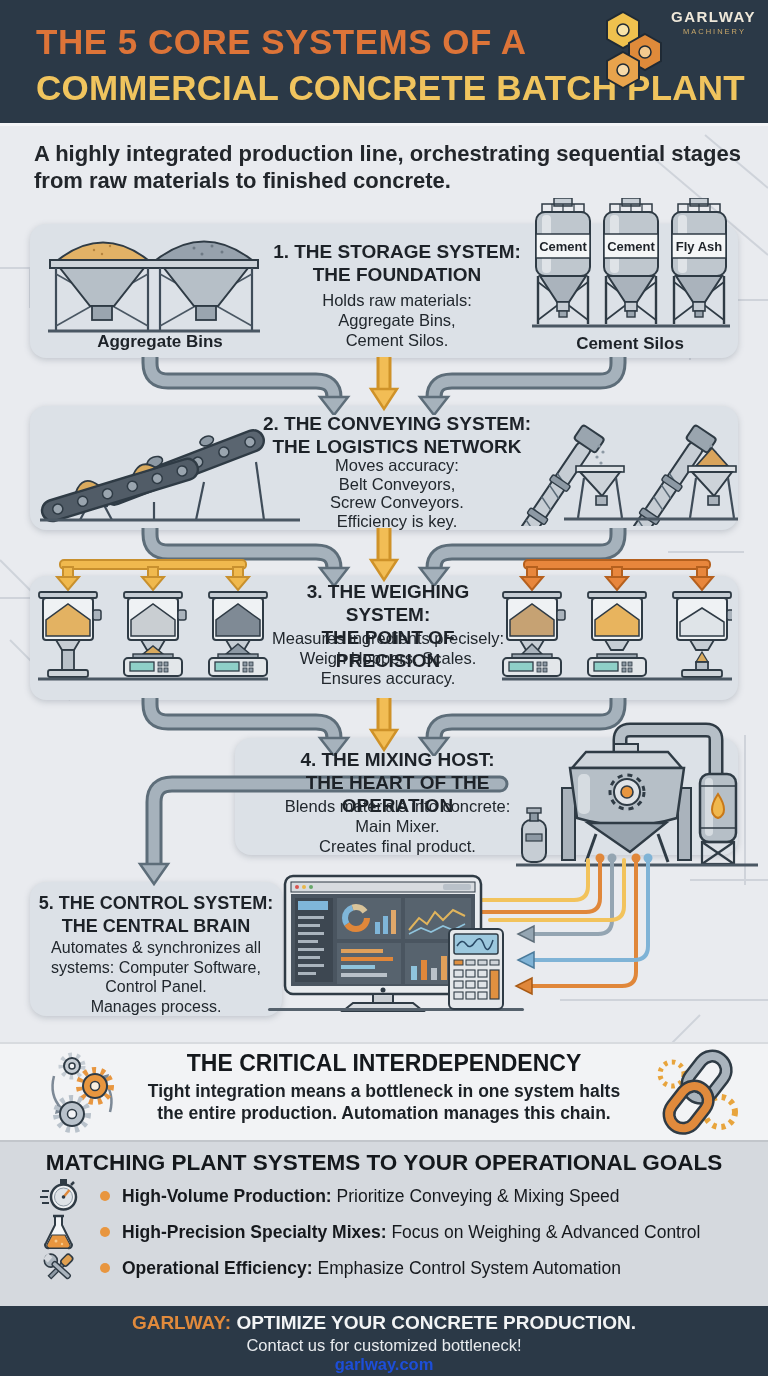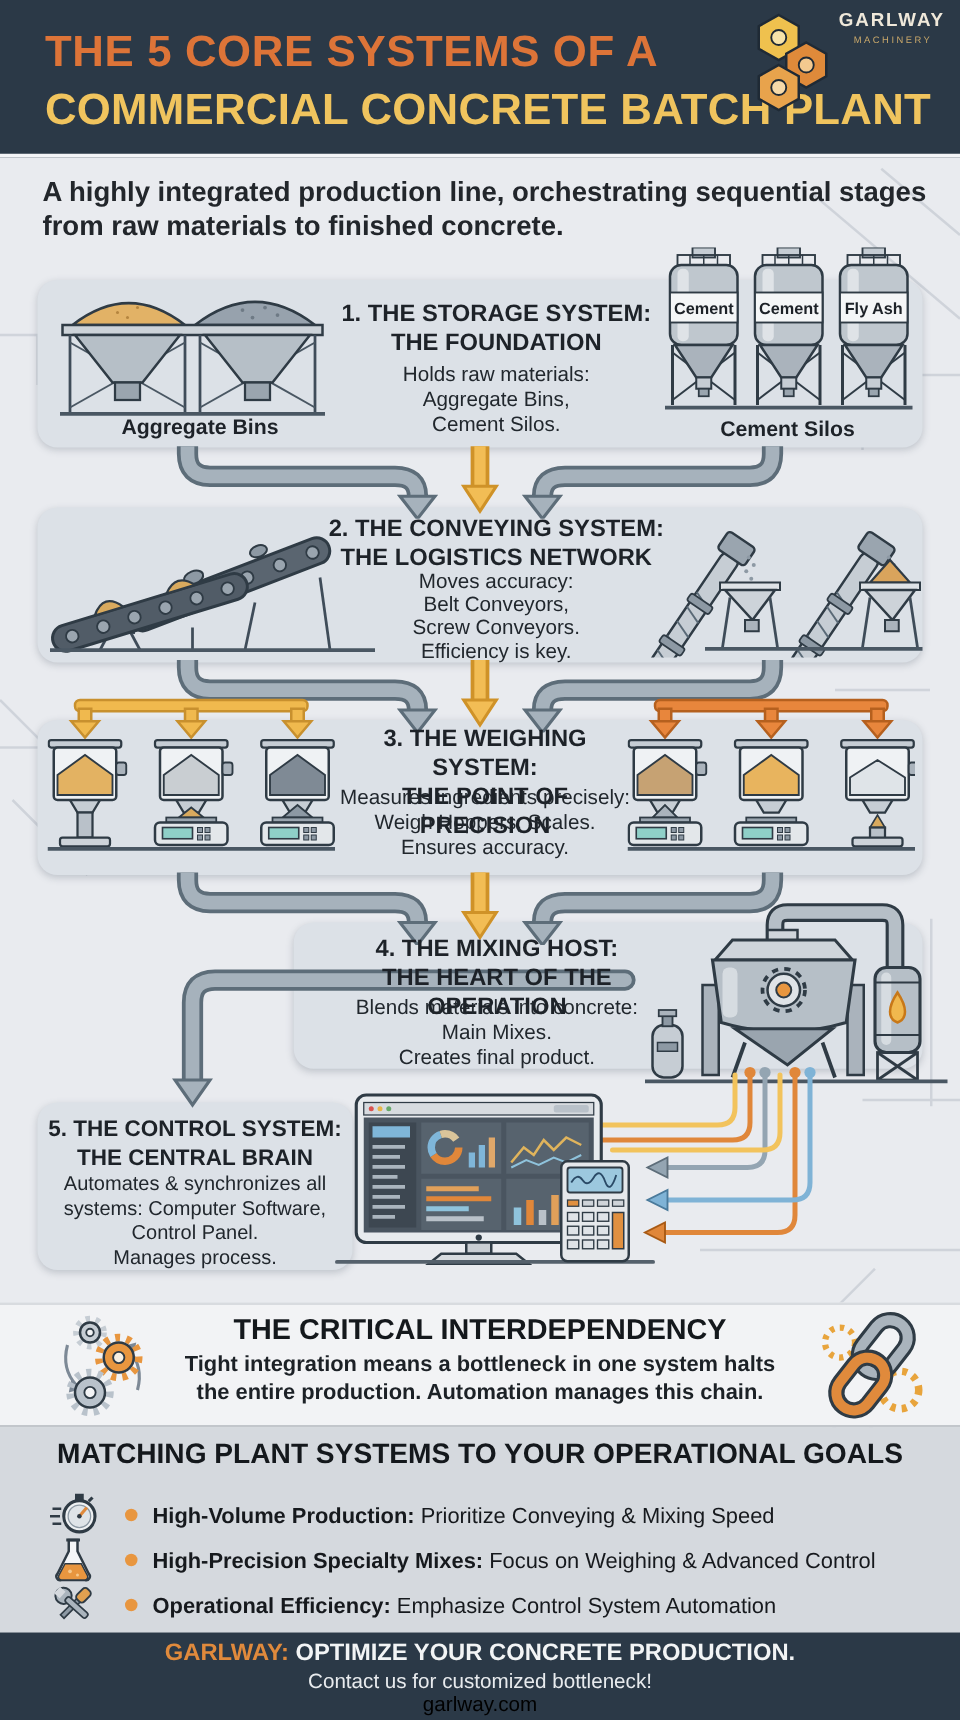--- a/index.html
+++ b/index.html
@@ -34,34 +34,34 @@
 
   
   .inter-band { left:0; top:1042px; width:768px; height:100px; background:#f2f3f5;
                 border-top:2px solid #d8dbdf; border-bottom:2px solid #c2c6cb; z-index:1; }
   .inter-title { left:0; top:1050px; width:768px; font-size:23px; font-weight:800; color:#14181c; z-index:3; }
   .inter-body { left:110px; top:1080px; width:548px; font-size:17.5px; font-weight:600; color:#1c2126; line-height:22px; z-index:3; }
 
   
   .match-band { left:0; top:1142px; width:768px; height:164px; background:#d5d9de; z-index:1; }
   .match-title { left:0; top:1150px; width:768px; font-size:22.5px; font-weight:800; color:#14181c; z-index:3; }
-  .goal-row { position:absolute; left:40px; width:700px; height:36px; z-index:3; display:flex; align-items:center;margin-top:16px; }
+  .goal-row { position:absolute; left:40px; width:700px; height:36px; z-index:3; display:flex; align-items:center; }
   .goal-icon { width:38px; height:36px; flex:0 0 38px; }
   .goal-bullet { width:10px; height:10px; border-radius:50%; background:#e8963f; margin:0 12px 0 22px; flex:0 0 10px; }
   .goal-text { font-size:17.5px; color:#16191d; white-space:nowrap; }
   .goal-text .lead { font-weight:800; }
   .goal-text .rest { font-weight:500; }
 
   
   .footer { left:0; top:1306px; width:768px; height:70px; background:#2b3947; z-index:5; }
   .footer-l1 { left:0; top:1312px; width:768px; font-size:19px; font-weight:800; z-index:6; }
   .footer-l1 .brand { color:#e08a3c; }
   .footer-l1 .headline { color:#f2f4f5; }
   .footer-l2 { left:0; top:1336px; width:768px; font-size:16.5px; font-weight:500; color:#e8ebee; z-index:6; }
-  .footer-l3 { left:0; top:1355px; width:768px; font-size:16.5px; font-weight:400; color:#000000; z-index:6; }
+  .footer-l3 { left:0; top:1355px; width:768px; font-size:16.5px; font-weight:700; color:#1d4ed8; z-index:6; }
 
   .groundline { position:absolute; height:2.5px; background:#55616c; z-index:3; border-radius:2px; }
 </style>
 </head>
 <body>
 
 <div id="canvas">
 
   <svg class="abs" style="left:0;top:0;z-index:0" width="768" height="1376" viewBox="0 0 768 1376">
     <g stroke="#c7ccd4" stroke-width="2" fill="none" opacity="0.75">
@@ -485,21 +485,21 @@
     </g>
     <polygon points="10,94 38,94 24,114" fill="#a6b2bc" stroke="#5d6d79" stroke-width="2.5"></polygon>
   </svg>
 
   <div class="sec-h" style="left:250px;top:748px;width:295px">
     <div class="l1">4. THE MIXING HOST:</div>
     <div class="l2">THE HEART OF THE OPERATION</div>
   </div>
   <div class="sec-body" style="left:250px;top:796px;width:295px">
     <div>Blends materials into concrete:</div>
-    <div>Main Mixes.</div>
+    <div>Main Mixer.</div>
     <div>Creates final product.</div>
   </div>
 
   <svg class="illus" style="left:512px;top:722px" width="250" height="148" viewBox="0 0 250 148">
     <g fill="none" stroke-linecap="round">
       <path d="M108,30 V18 Q108,8 118,8 H194 Q204,8 204,18 V54" stroke="#2f3b45" stroke-width="15"></path>
       <path d="M108,30 V18 Q108,8 118,8 H194 Q204,8 204,18 V54" stroke="#b6bfc7" stroke-width="10"></path>
     </g>
     <rect x="10" y="98" width="24" height="42" rx="9" fill="#c6cdd4" stroke="#2f3b45" stroke-width="2"></rect>
     <rect x="18" y="90" width="8" height="9" fill="#8d99a4" stroke="#2f3b45" stroke-width="1.5"></rect>

